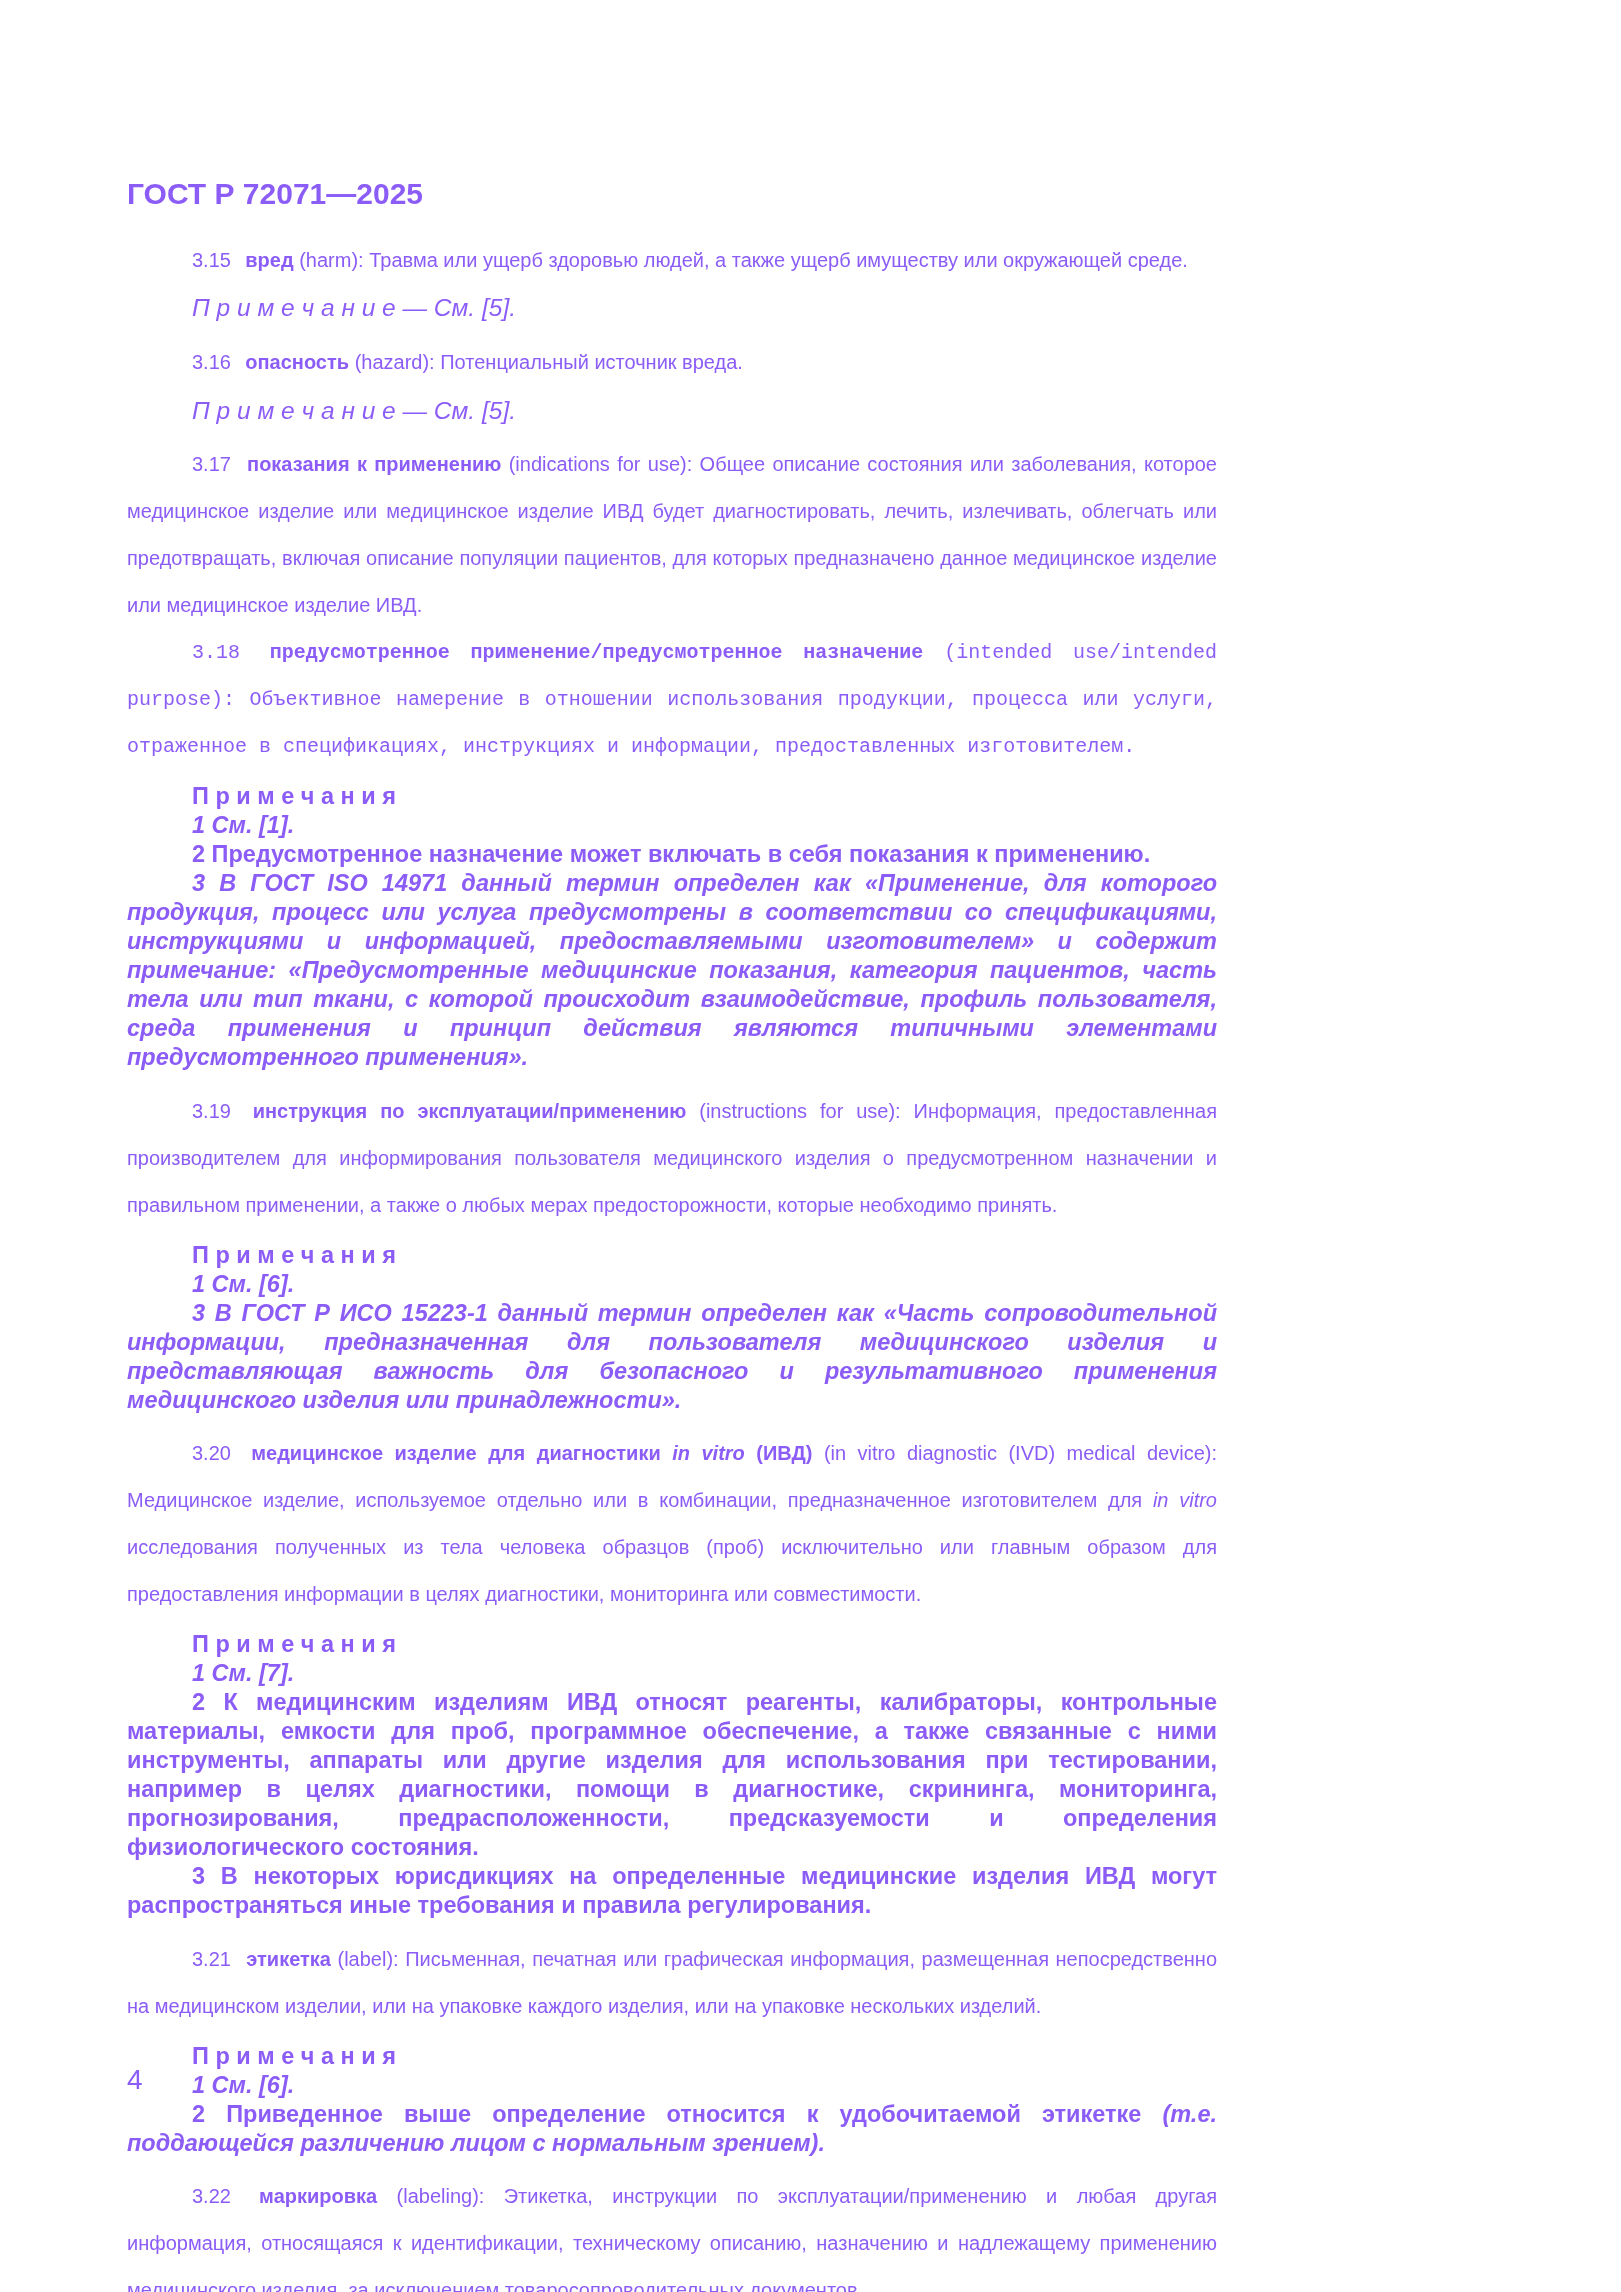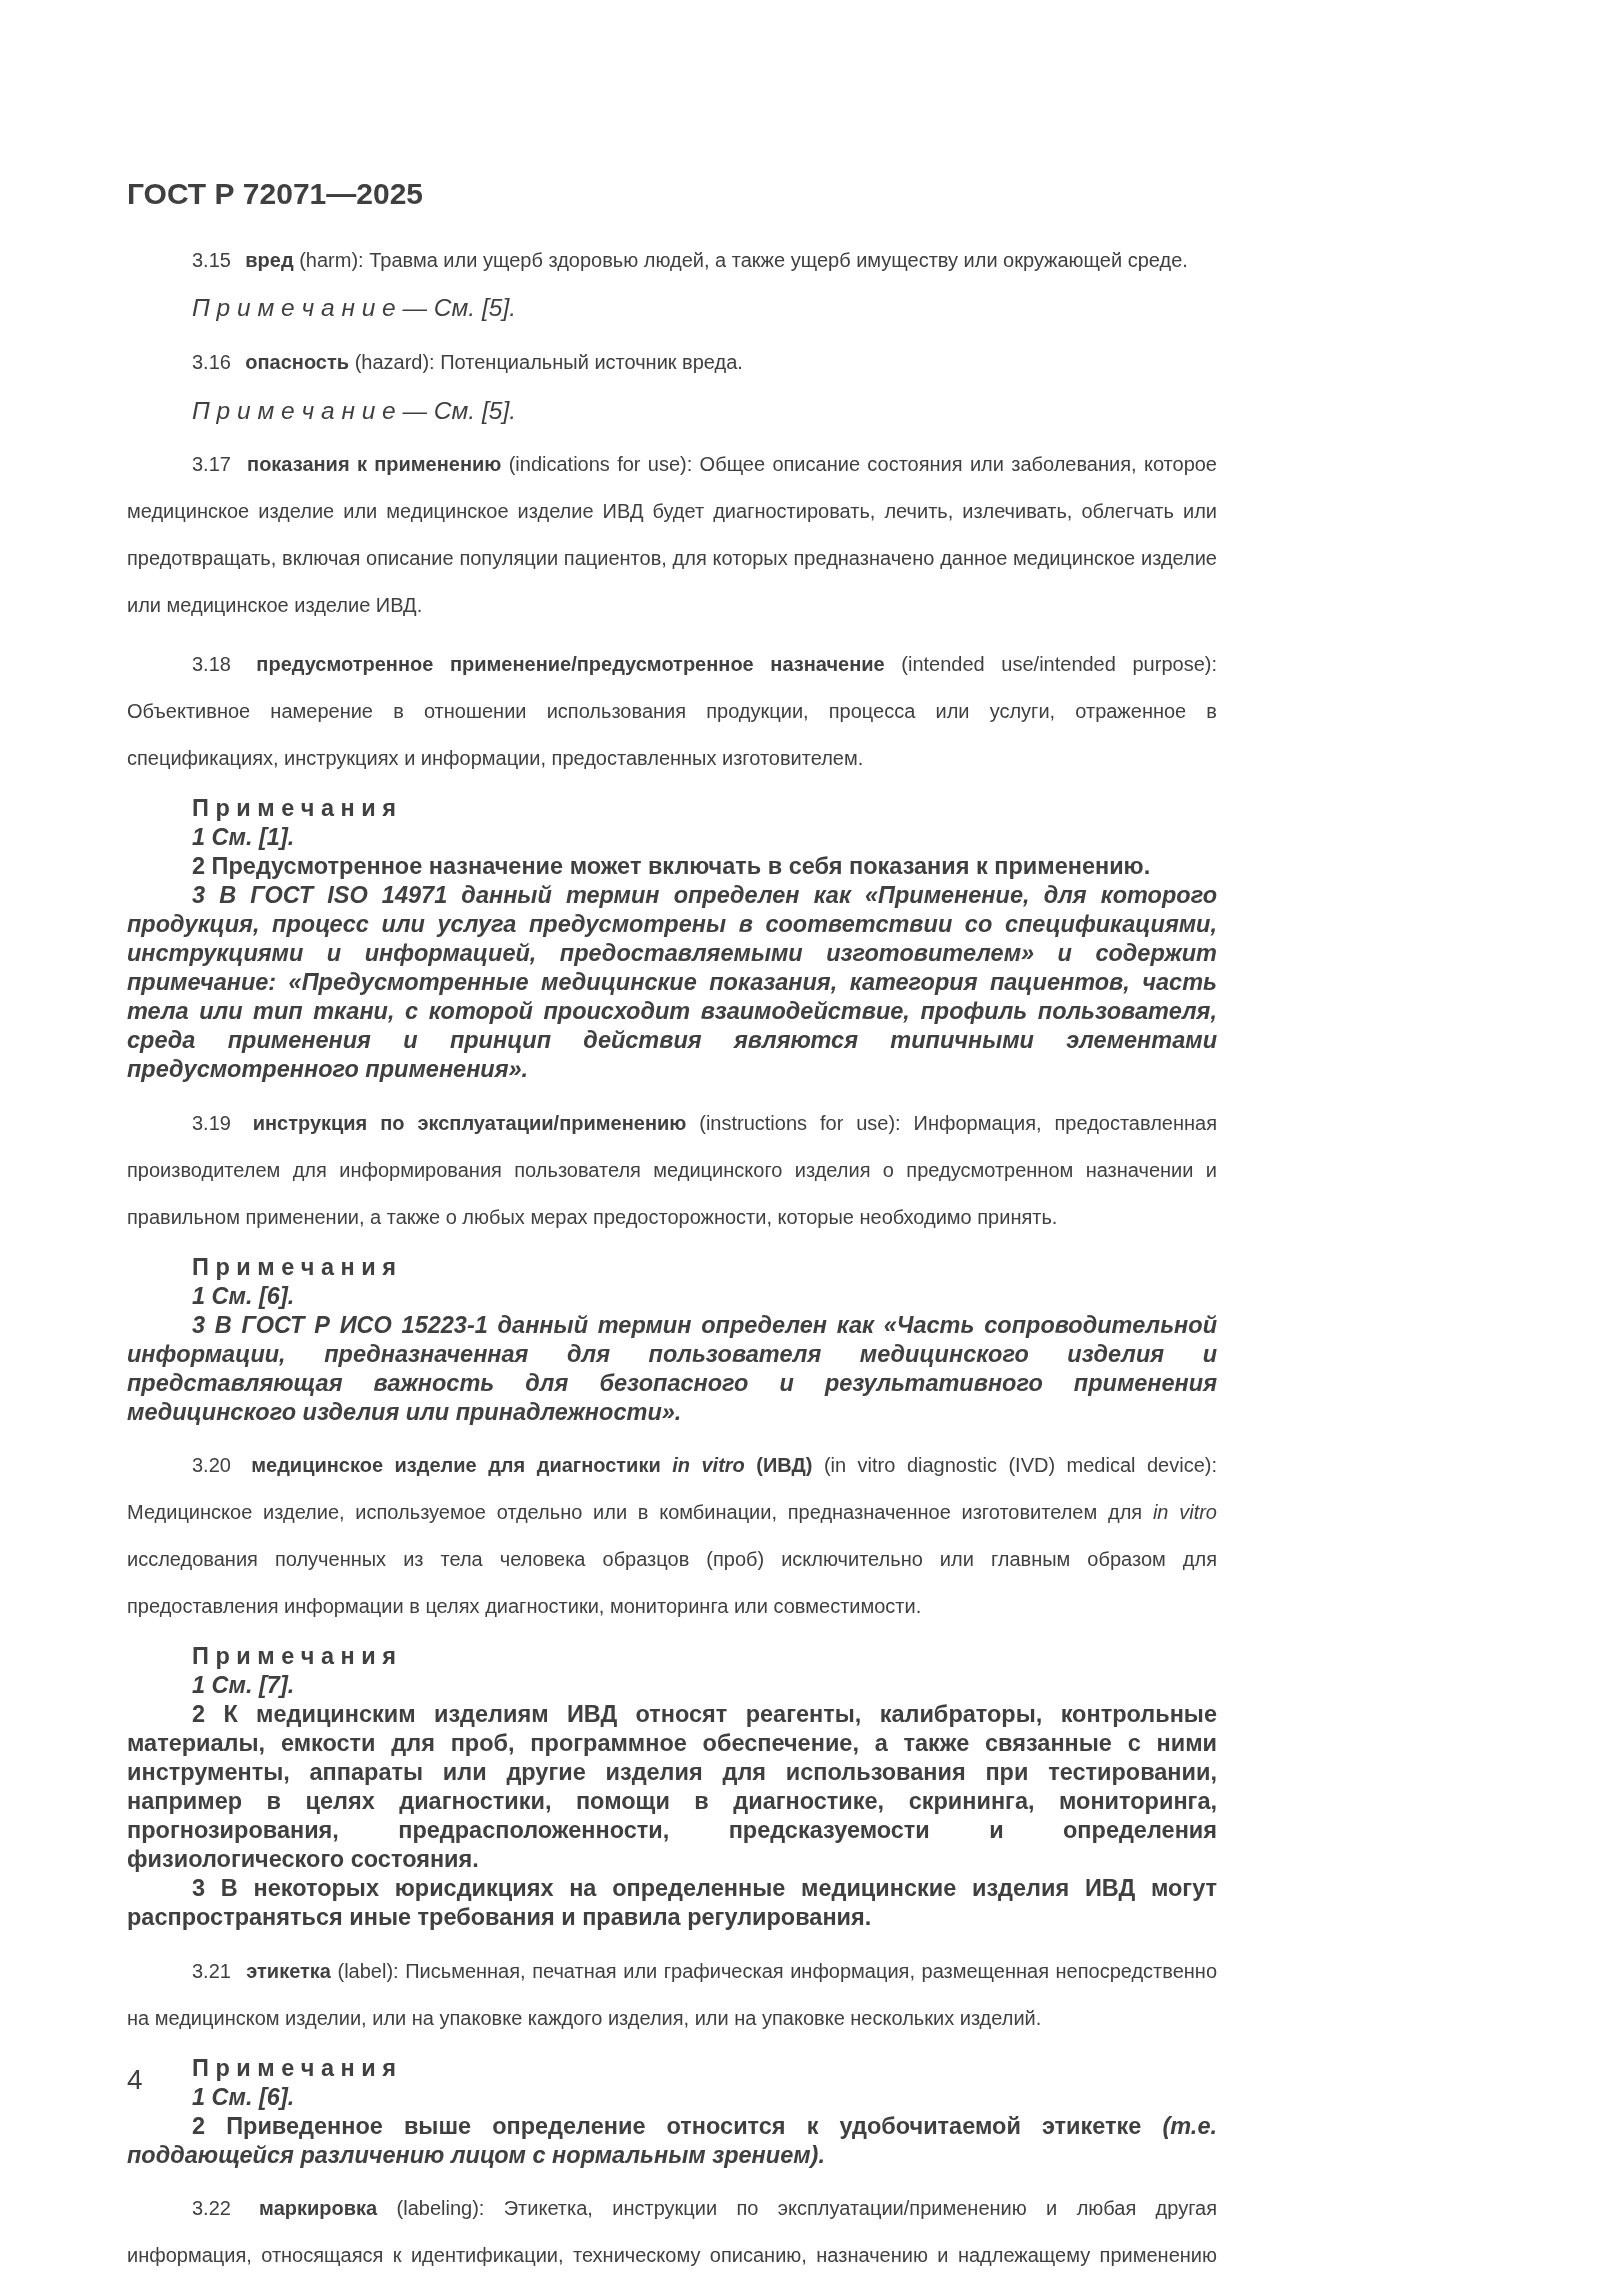--- a/index.html
+++ b/index.html
@@ -4,38 +4,38 @@
 <style>
   html, body { margin: 0; padding: 0; background: #ffffff; }
   .page {
     position: relative;
     width: 1337px;
     height: 2293px;
     background: #ffffff;
     box-sizing: border-box;
     padding: 176px 120px 0 127px;
     font-family: "Liberation Sans", sans-serif;
-    color: #404040;
+    color: #8b5cf6;
     overflow: hidden;
   }
   .doc-header {
     font-size: 30px;
     font-weight: bold;
     line-height: 35px;
     margin: 0 0 25.5px 0;
   }
   .body-para {
     font-size: 20px;
     line-height: 47px;
     text-align: justify;
     text-indent: 65px;
     margin: 0;
   }
   .term-para { margin-top: 15.7px; }
-  .term-para.no-gap { margin-top: 12px; }
+  .term-para.no-gap { margin-top: 0; font-family: Liberation Mono, monospace; }
   .tnum { margin-right: 8.8px; }
   b { font-weight: bold; }
   .italic { font-style: italic; margin-top: 17px; }
   .note-single {
     font-size: 24.5px;
     line-height: 30px;
     font-style: italic;
     text-align: justify;
     text-indent: 65px;
     margin: 9.8px 0;

